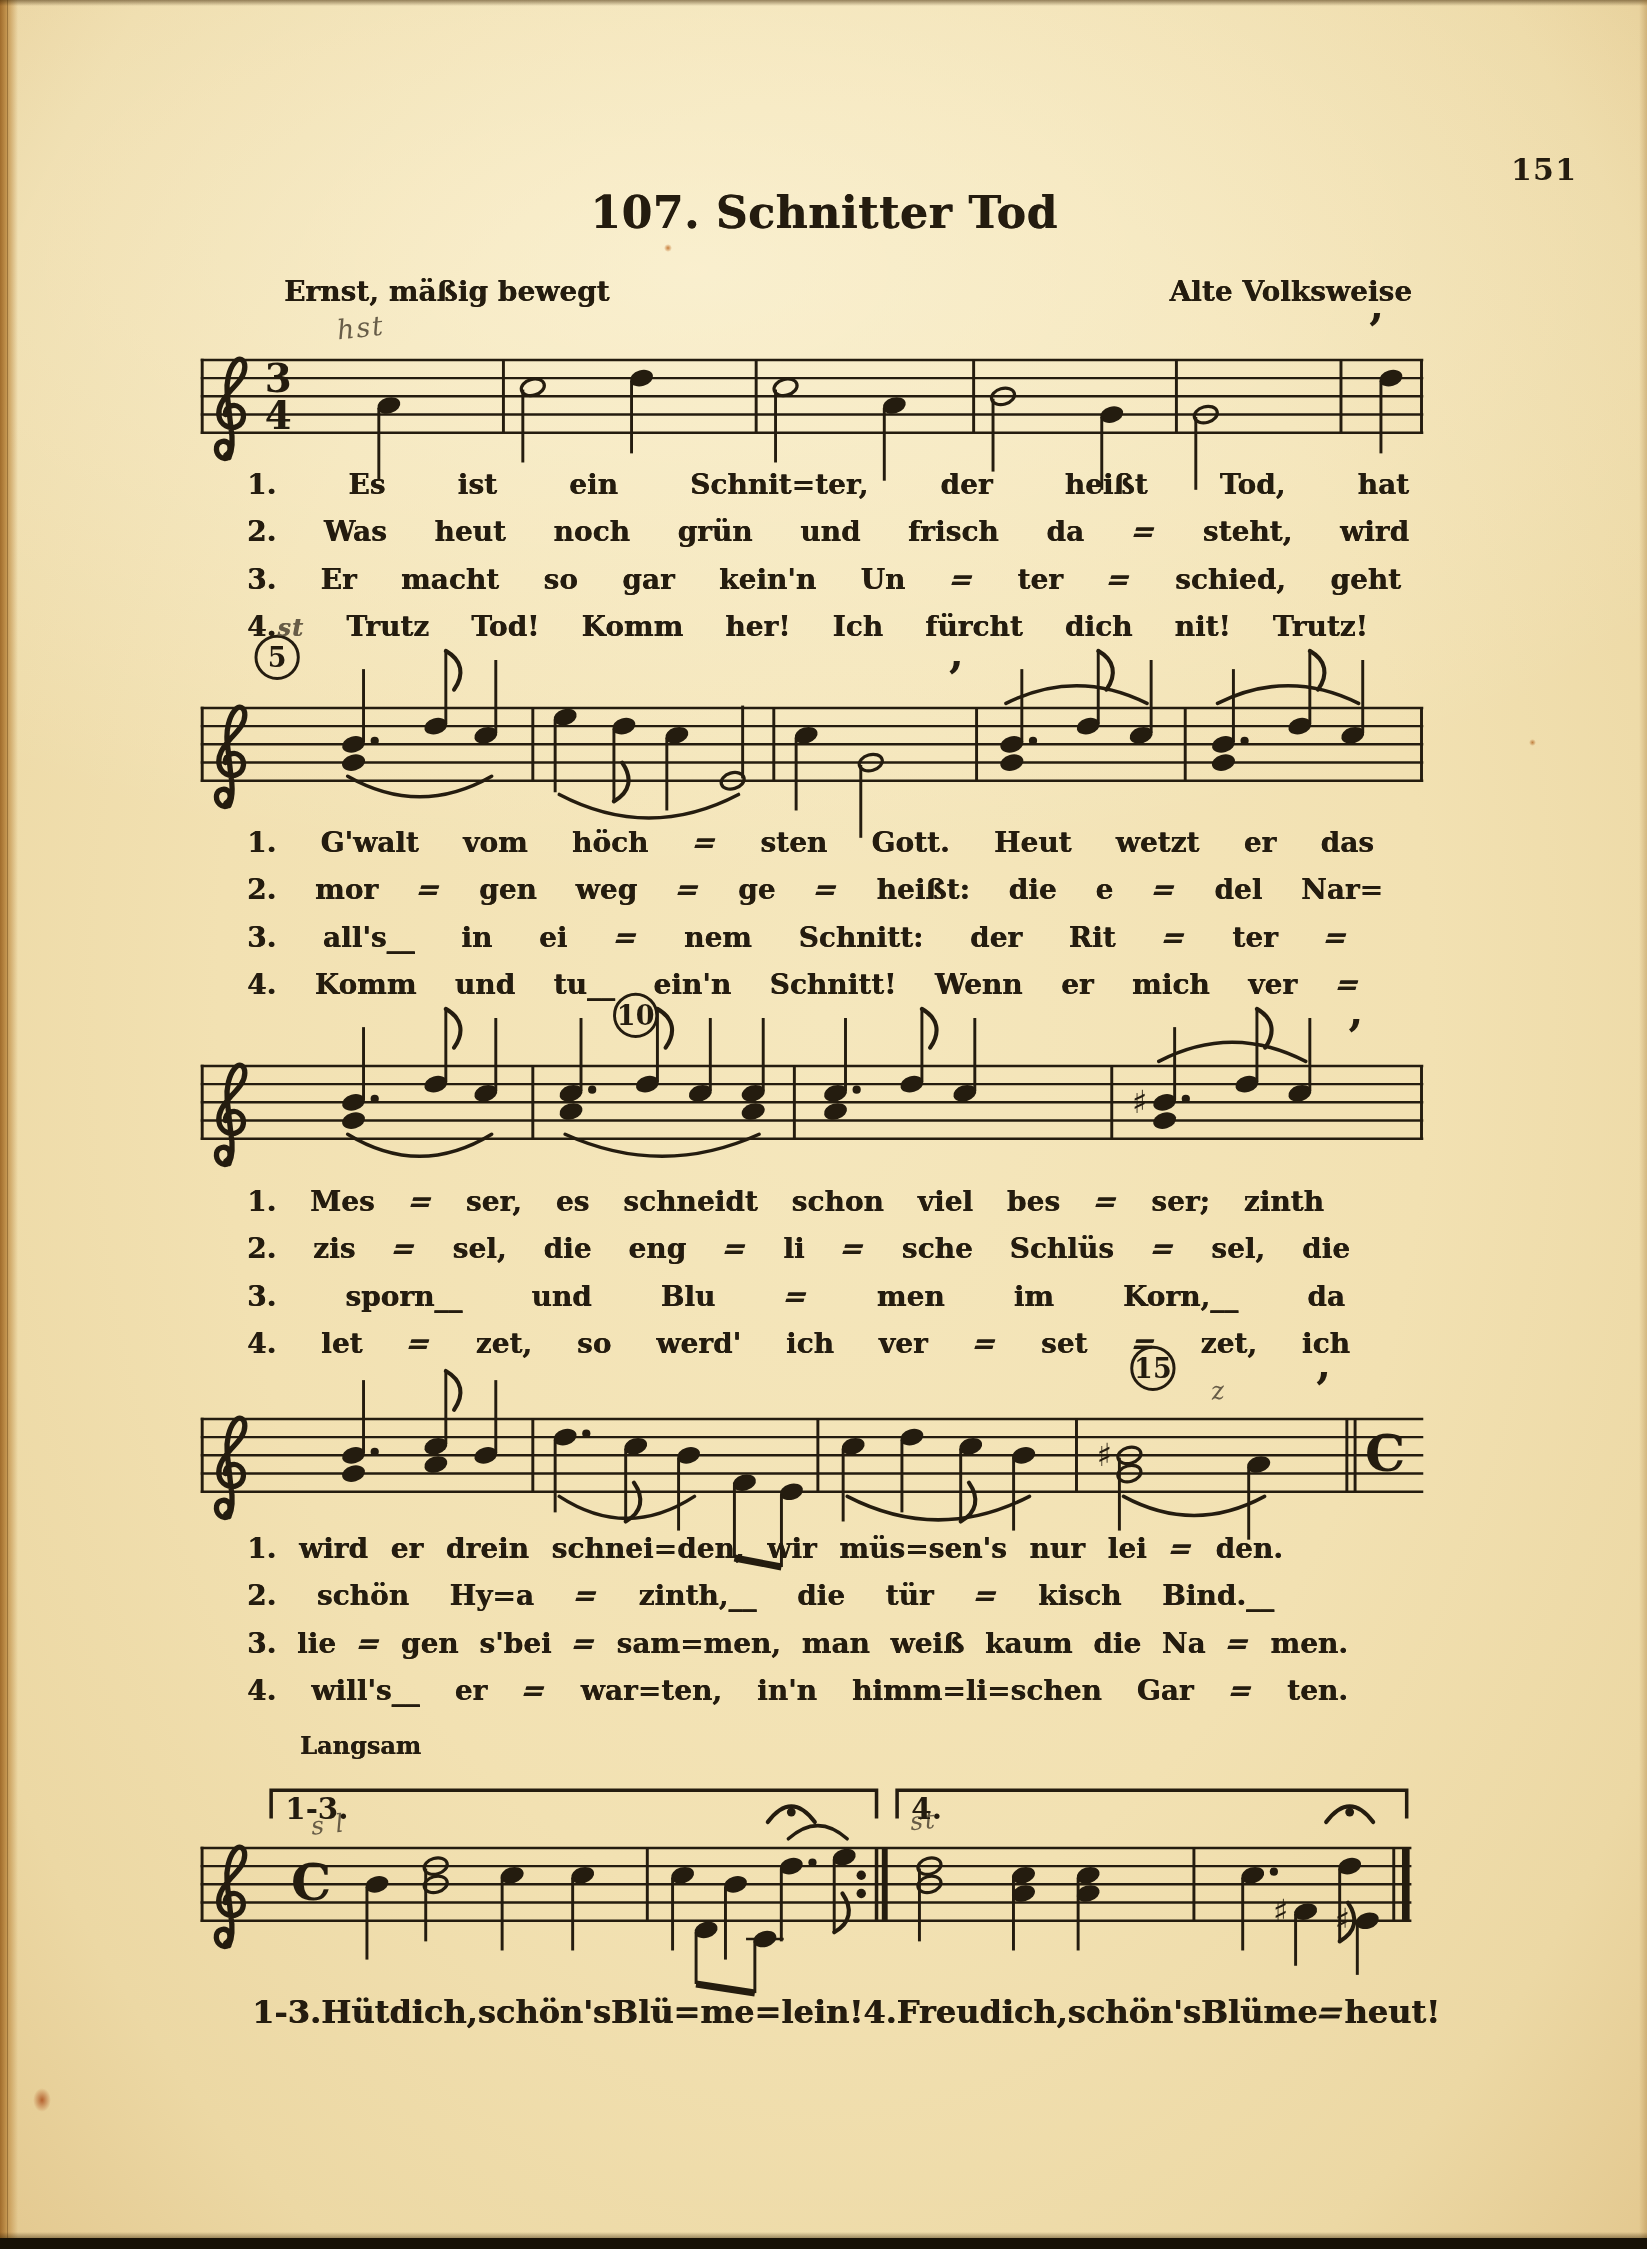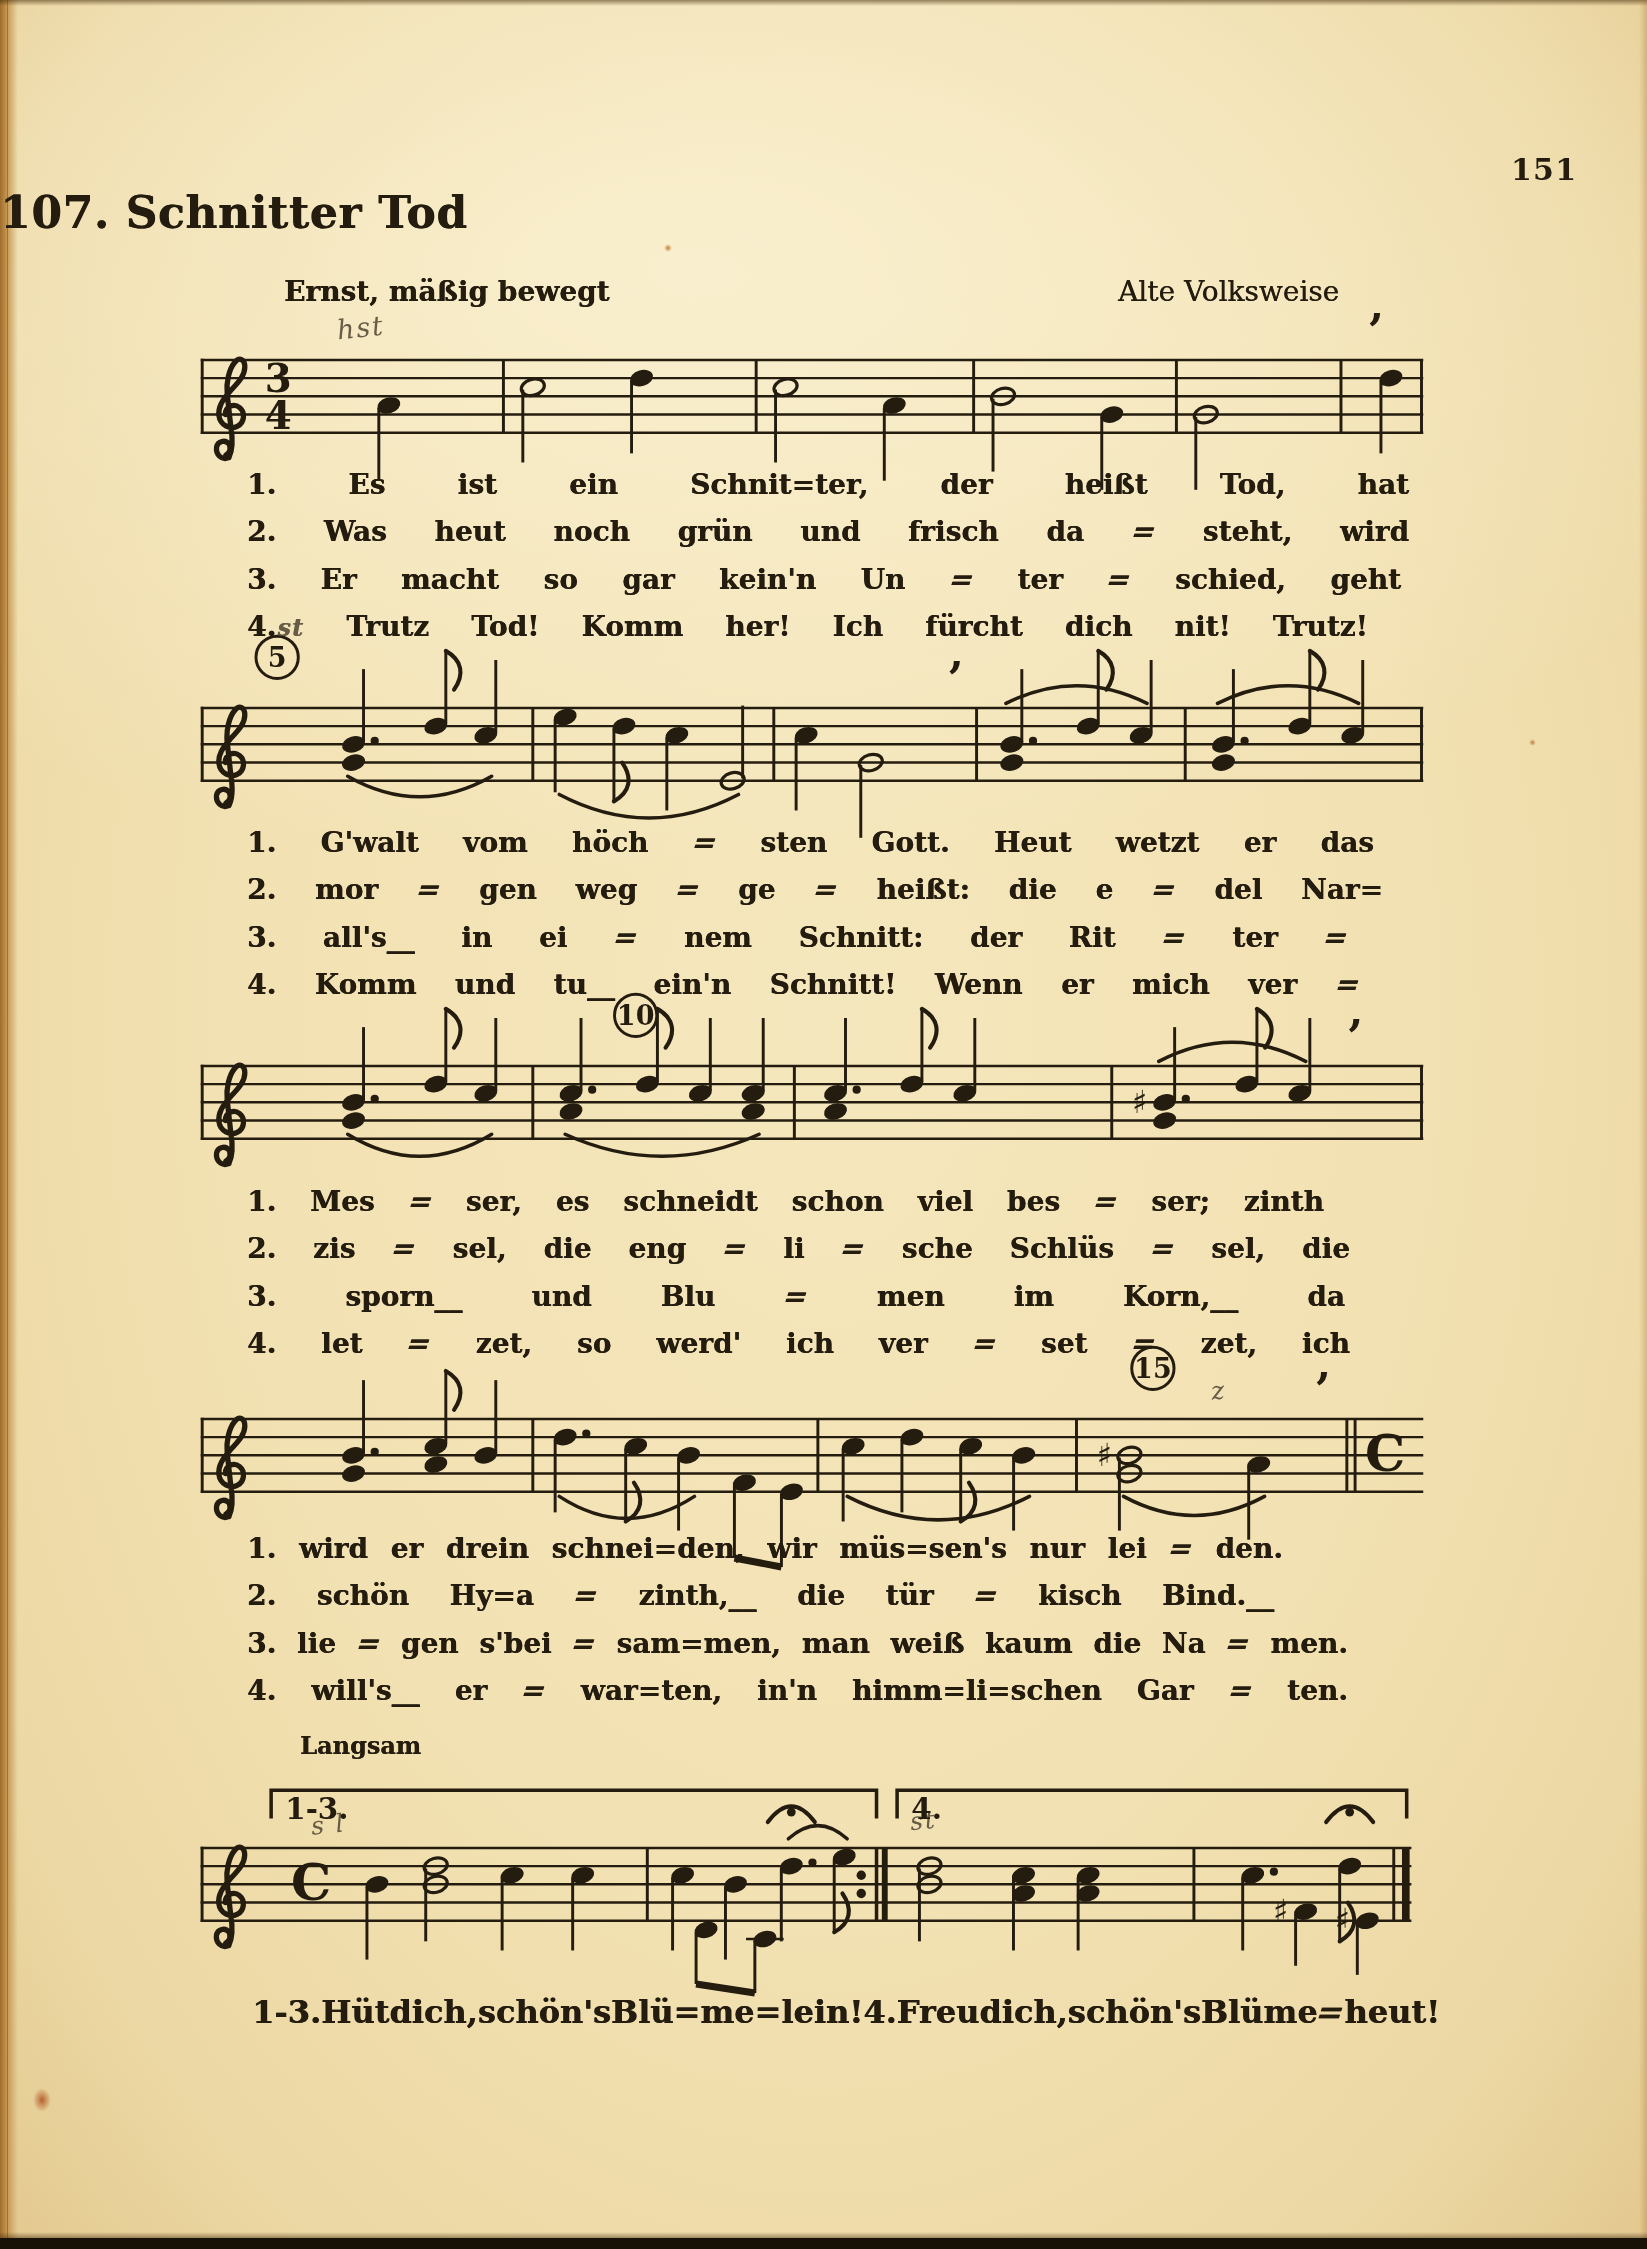--- a/index.html
+++ b/index.html
@@ -20,25 +20,25 @@
   .edge-top{position:absolute;left:0;top:0;width:100%;height:5.9px;
     background:linear-gradient(180deg,rgba(70,45,10,.55),rgba(70,45,10,0));}
   .edge-right{position:absolute;right:0;top:0;width:9.4px;height:100%;
     background:linear-gradient(270deg,rgba(160,115,50,.38),rgba(160,115,50,0));}
   .edge-bottom{position:absolute;left:0;bottom:0;width:100%;height:11.8px;background:#171106;}
   .edge-bottom-fade{position:absolute;left:0;bottom:11.8px;width:100%;height:5.9px;
     background:linear-gradient(0deg,rgba(60,40,10,.45),rgba(60,40,10,0));}
   .stain{position:absolute;border-radius:50%;pointer-events:none;}
 
   .pagenum{position:absolute;left:1511px;top:152px;font-size:30px;font-weight:bold;letter-spacing:1.2px;}
-  .title{position:absolute;left:0;top:187px;width:1648px;
+  .title{position:absolute;left:0;top:187px;width:1648px;text-align:center;
     font-size:44px;font-weight:bold;letter-spacing:0.6px;text-shadow:0.6px 0 0 currentColor;}
   .tempo-left{position:absolute;left:284px;top:275px;font-size:28px;font-weight:bold;text-shadow:0.4px 0 0 currentColor;}
-  .source-right{position:absolute;left:1118px;top:275px;width:294px;
-    font-size:28px;font-weight:normal;text-shadow:0.4px 0 0 currentColor;}
+  .source-right{position:absolute;left:1118px;top:275px;width:294px;text-align:right;
+    font-size:28px;font-weight:bold;text-shadow:0.4px 0 0 currentColor;}
   .langsam{position:absolute;left:300px;top:1731px;font-size:24px;font-weight:bold;text-shadow:0.4px 0 0 currentColor;}
 
   .pencil{position:absolute;font-style:italic;color:#544a38;opacity:.88;
     font-size:27px;transform:rotate(-6deg);letter-spacing:1.8px;}
   .pencil-inline{font-style:italic;color:#544a38;opacity:.88;font-size:.85em;letter-spacing:1.2px;}
 
   .staff-svg{position:absolute;pointer-events:none;}
 
   .verse{position:absolute;left:247px;}
   .vline{display:flex;justify-content:space-between;align-items:baseline;

